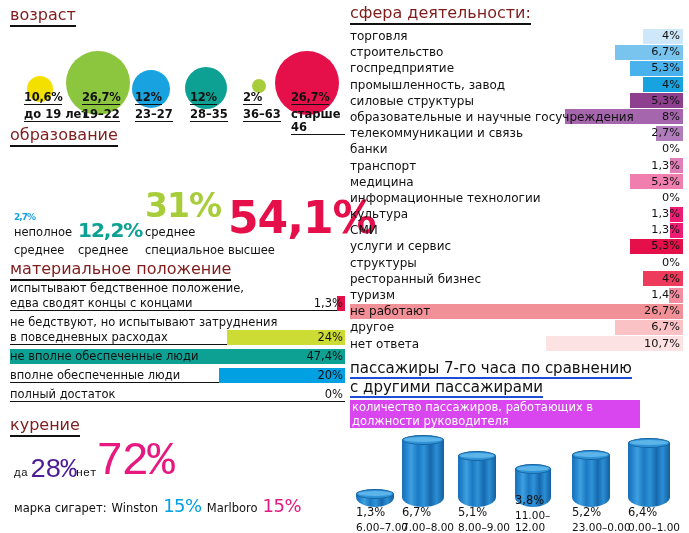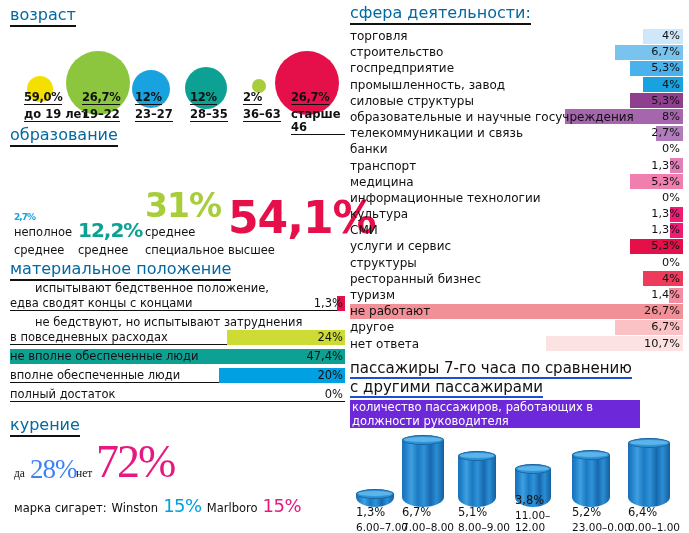--- a/index.html
+++ b/index.html
@@ -7,21 +7,21 @@
     width: 689px; height: 533px;
     background: #ffffff;
     font-family: "Liberation Sans", sans-serif;
     color: #111111;
     overflow: hidden;
   }
   .page { position: relative; width: 689px; height: 533px; }
 
   
   .sect-title {
-    font-size: 16px; font-weight: 400; color: #0369a1;
+    font-size: 16px; font-weight: 400; color: #7f1d1d;
     border-bottom: 2px solid #111; display: inline-block;
     padding-bottom: 1px; line-height: 18px;
     font-family: "DejaVu Sans", sans-serif;
   }
 
   
   .left { position: absolute; left: 10px; top: 6px; width: 335px; }
 
   
   #age-block { position: relative; height: 95px; margin-top: 4px; }
@@ -39,43 +39,43 @@
   #edu-block { position: relative; height: 105px; margin-top: 6px; }
   .edu-item { position: absolute; bottom: 0; }
   .edu-num { font-weight: bold; line-height: 1; display:block;
              font-family: "DejaVu Sans", sans-serif; letter-spacing:-1px;}
   .edu-lab { font-size: 11.5px; color: #111; line-height: 13px; margin-top: 5px;
              font-family: "DejaVu Sans", sans-serif;}
 
   
   #mat-block { margin-top: 2px; }
   .mat-head { font-size: 11.5px; color: #111; line-height: 15px;
-              font-family: "DejaVu Sans", sans-serif; white-space: nowrap; margin-left: 25px;}
+              font-family: "DejaVu Sans", sans-serif; white-space: nowrap;}
   .mat-row {
     position: relative; height: 15px; border-bottom: 1.3px solid #111;
     margin-bottom: 4px;
   }
   .mat-fill { position: absolute; right: 0; top: 0; height: 15px; }
   .mat-txt {
     position: absolute; left: 0; top: 0; height: 15px; line-height: 15px;
     font-size: 11.5px; color: #111; white-space: nowrap; z-index: 3;
     font-family: "DejaVu Sans", sans-serif;
   }
   .mat-val {
     position: absolute; right: 2px; top: 0; height: 15px; line-height: 15px;
     font-size: 11.5px; color: #111; z-index: 3;
     font-family: "DejaVu Sans", sans-serif;
   }
 
   
   #smoke-block { margin-top: 14px; position: relative; height: 100px; }
   #smoke-line { position: relative; height: 52px; }
-  .sm { position: absolute; bottom: 6px; font-family: Liberation Serif, serif; }
+  .sm { position: absolute; bottom: 6px; font-family: Liberation Mono, monospace; }
   .sm-word { font-size: 11.5px; color: #111; font-weight: normal; }
-  .sm-big28 { font-size: 27px; color: #3b82f6; font-weight: normal; letter-spacing:-1px;}
+  .sm-big28 { font-size: 27px; color: #4c1d95; font-weight: normal; letter-spacing:-1px;}
   .sm-big72 { font-size: 46px; color: #e5197f; font-weight: normal; letter-spacing:-2px;}
   #brand-line { position: absolute; bottom: 0; left: 4px; white-space: nowrap;
                 font-family: "DejaVu Sans", sans-serif; }
   #brand-line span { vertical-align: baseline; }
   .br-lab { font-size: 11.5px; color: #111; }
   .br-w { font-size: 18px; color: #00a0e3; letter-spacing:-0.5px;}
   .br-m { font-size: 18px; color: #e5197f; letter-spacing:-0.5px;}
 
   
   .right { position: absolute; left: 350px; top: 4px; width: 333px; }
@@ -93,21 +93,21 @@
     font-size: 11.3px; color: #111; z-index: 3;
     font-family: "DejaVu Sans", sans-serif;
   }
 
   
   #pass-block { margin-top: 8px; position: relative; }
   #pass-title { font-size: 15px; line-height: 17px; color: #111;
                 font-family: "DejaVu Sans", sans-serif; }
   #pass-title .ul { border-bottom: 2px solid #1d4ed8; display: inline-block; }
   #pass-sub {
-    display: inline-block; background: #6d28d9; color: #fff; font-size: 11.5px;
+    display: inline-block; background: #d946ef; color: #fff; font-size: 11.5px;
     line-height: 14px; padding: 0 2px; margin-top: 2px; max-width: 290px;
     font-family: "DejaVu Sans", sans-serif;
   }
   #cyl-chart { position: relative; height: 100px; margin-top: 4px; }
   .cyl { position: absolute; bottom: 0; }
   .cyl-body {
     position: relative; width: 100%; height: 100%;
     background: linear-gradient(to right,
        #1b6fb5 0%, #1f7ec9 8%, #3fa0e0 22%, #1a79c2 38%,
        #2f93d8 52%, #1668ae 68%, #2b8ed4 82%, #135f9f 100%);
@@ -132,21 +132,21 @@
 <body>
 
 <div class="page">
 
   <div class="left">
 
     
     <div class="sect-title">возраст</div>
     <div id="age-block">
         <div class="bubble" style="width: 26px; height: 26px; background: rgb(244, 224, 0); left: 17px; top: 45px;"></div>
-        <div class="age-lab" style="left: 14px; top: 58px;"><span class="age-pct">59,0%</span><br><span class="age-rng">до 19 лет</span></div>
+        <div class="age-lab" style="left: 14px; top: 58px;"><span class="age-pct">10,6%</span><br><span class="age-rng">до 19 лет</span></div>
         <div class="bubble" style="width: 64px; height: 64px; background: rgb(140, 198, 62); left: 56px; top: 20px;"></div>
         <div class="age-lab" style="left: 72px; top: 58px;"><span class="age-pct">26,7%</span><br><span class="age-rng">19–22</span></div>
         <div class="bubble" style="width: 38px; height: 38px; background: rgb(24, 163, 224); left: 122px; top: 39px;"></div>
         <div class="age-lab" style="left: 125px; top: 58px;"><span class="age-pct">12%</span><br><span class="age-rng">23–27</span></div>
         <div class="bubble" style="width: 42px; height: 42px; background: rgb(13, 161, 148); left: 175px; top: 36px;"></div>
         <div class="age-lab" style="left: 180px; top: 58px;"><span class="age-pct">12%</span><br><span class="age-rng">28–35</span></div>
         <div class="bubble" style="width: 14px; height: 14px; background: rgb(168, 205, 58); left: 242px; top: 48px;"></div>
         <div class="age-lab" style="left: 233px; top: 58px;"><span class="age-pct">2%</span><br><span class="age-rng">36–63</span></div>
         <div class="bubble" style="width: 64px; height: 64px; background: rgb(229, 16, 74); left: 265px; top: 20px;"></div>
         <div class="age-lab" style="left: 281px; top: 58px;"><span class="age-pct">26,7%</span><br><span class="age-rng">старше 46</span></div>

